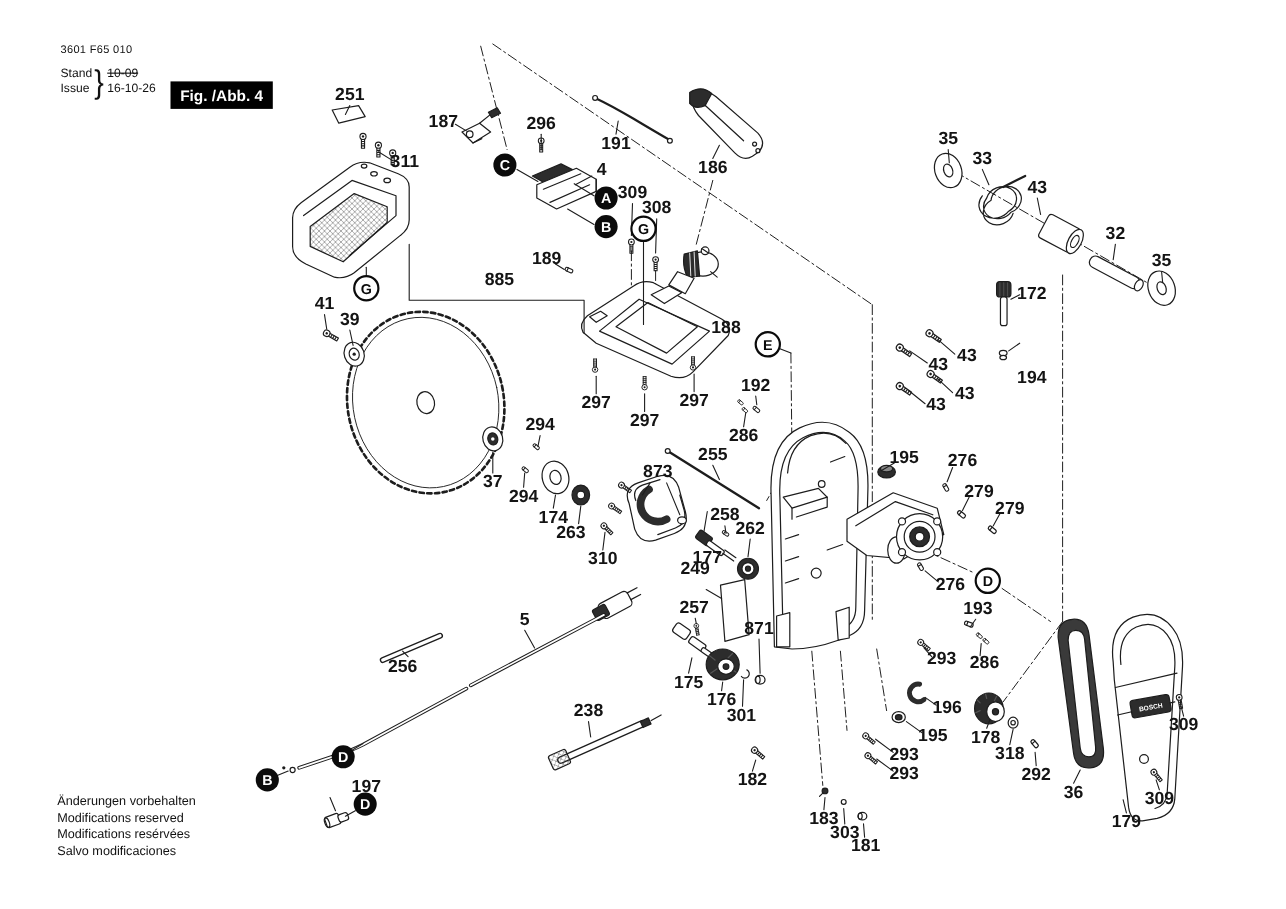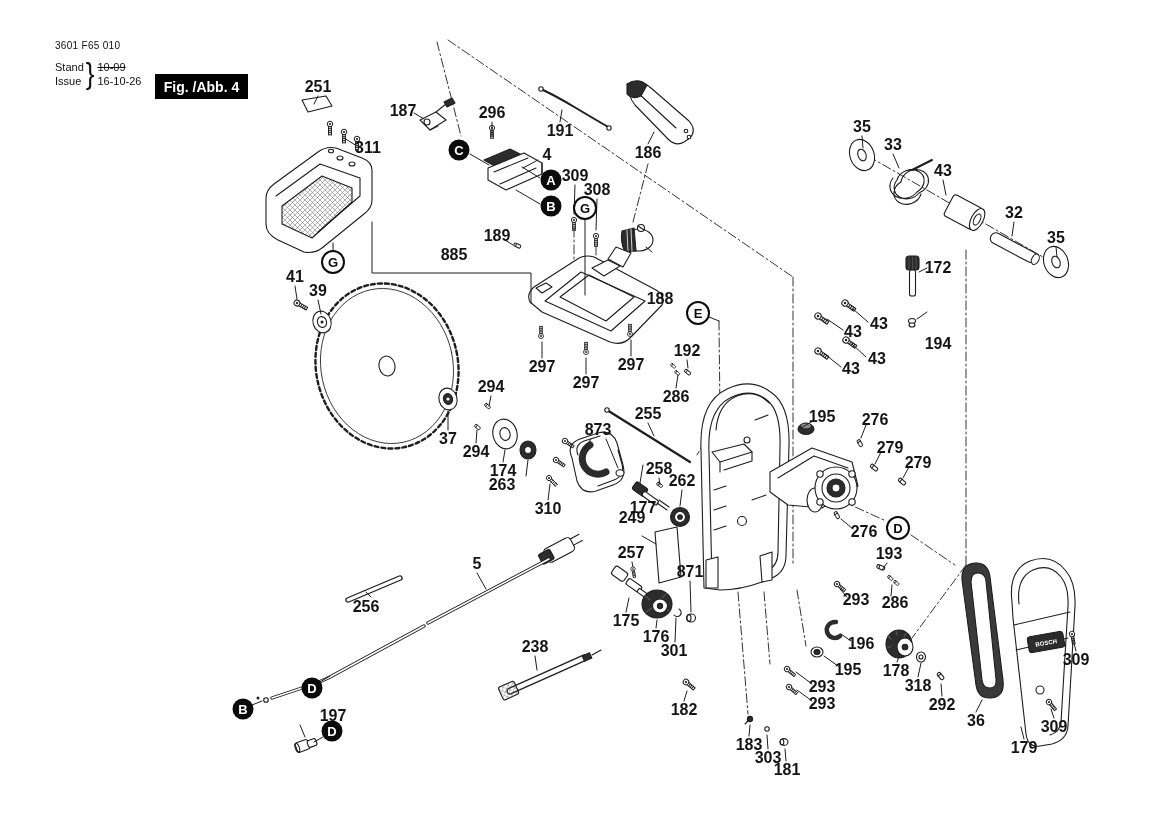--- a/index.html
+++ b/index.html
@@ -433,20 +433,26 @@
       </div>
       <div class="issue-brace">}</div>
       <div>
         <div class="strike">10-09</div>
         <div>16-10-26</div>
       </div>
     </div>
   </div>
   <div class="fig-box">Fig. /Abb. 4</div>
 
+  <div class="footer">
+    <div>Änderungen vorbehalten</div>
+    <div>Modifications reserved</div>
+    <div>Modifications resérvées</div>
+    <div>Salvo modificaciones</div>
+  </div>
 
 <div class="part-label" style="left: 318px; top: 87px;">251</div>
     <div class="part-label" style="left: 368px; top: 148px;">311</div>
     <div class="part-label" style="left: 403px; top: 111px;">187</div>
     <div class="part-label" style="left: 492px; top: 113px;">296</div>
     <div class="part-label" style="left: 560px; top: 131px;">191</div>
     <div class="part-label" style="left: 648px; top: 153px;">186</div>
     <div class="part-label" style="left: 547px; top: 155px;">4</div>
     <div class="part-label" style="left: 575px; top: 176px;">309</div>
     <div class="part-label" style="left: 597px; top: 190px;">308</div>
@@ -477,21 +483,21 @@
     <div class="part-label" style="left: 890px; top: 448px;">279</div>
     <div class="part-label" style="left: 918px; top: 463px;">279</div>
     <div class="part-label" style="left: 491px; top: 387px;">294</div>
     <div class="part-label" style="left: 598px; top: 430px;">873</div>
     <div class="part-label" style="left: 643px; top: 480px; margin-top: 28px;">177</div>
     <div class="part-label" style="left: 659px; top: 469px;">258</div>
     <div class="part-label" style="left: 682px; top: 481px;">262</div>
     <div class="part-label" style="left: 448px; top: 439px;">37</div>
     <div class="part-label" style="left: 476px; top: 452px;">294</div>
     <div class="part-label" style="left: 503px; top: 471px;">174</div>
-    <div class="part-label" style="left: 502px; top: 485px;">263</div>
+    <div class="part-label" style="left: 519px; top: 485px;">263</div>
     <div class="part-label" style="left: 548px; top: 509px;">310</div>
     <div class="part-label" style="left: 632px; top: 518px;">249</div>
     <div class="part-label" style="left: 631px; top: 553px;">257</div>
     <div class="part-label" style="left: 690px; top: 572px;">871</div>
     <div class="part-label" style="left: 864px; top: 532px;">276</div>
     <div class="part-label" style="left: 889px; top: 554px;">193</div>
     <div class="part-label" style="left: 856px; top: 600px;">293</div>
     <div class="part-label" style="left: 895px; top: 603px;">286</div>
     <div class="part-label" style="left: 366px; top: 607px;">256</div>
     <div class="part-label" style="left: 477px; top: 564px;">5</div>

